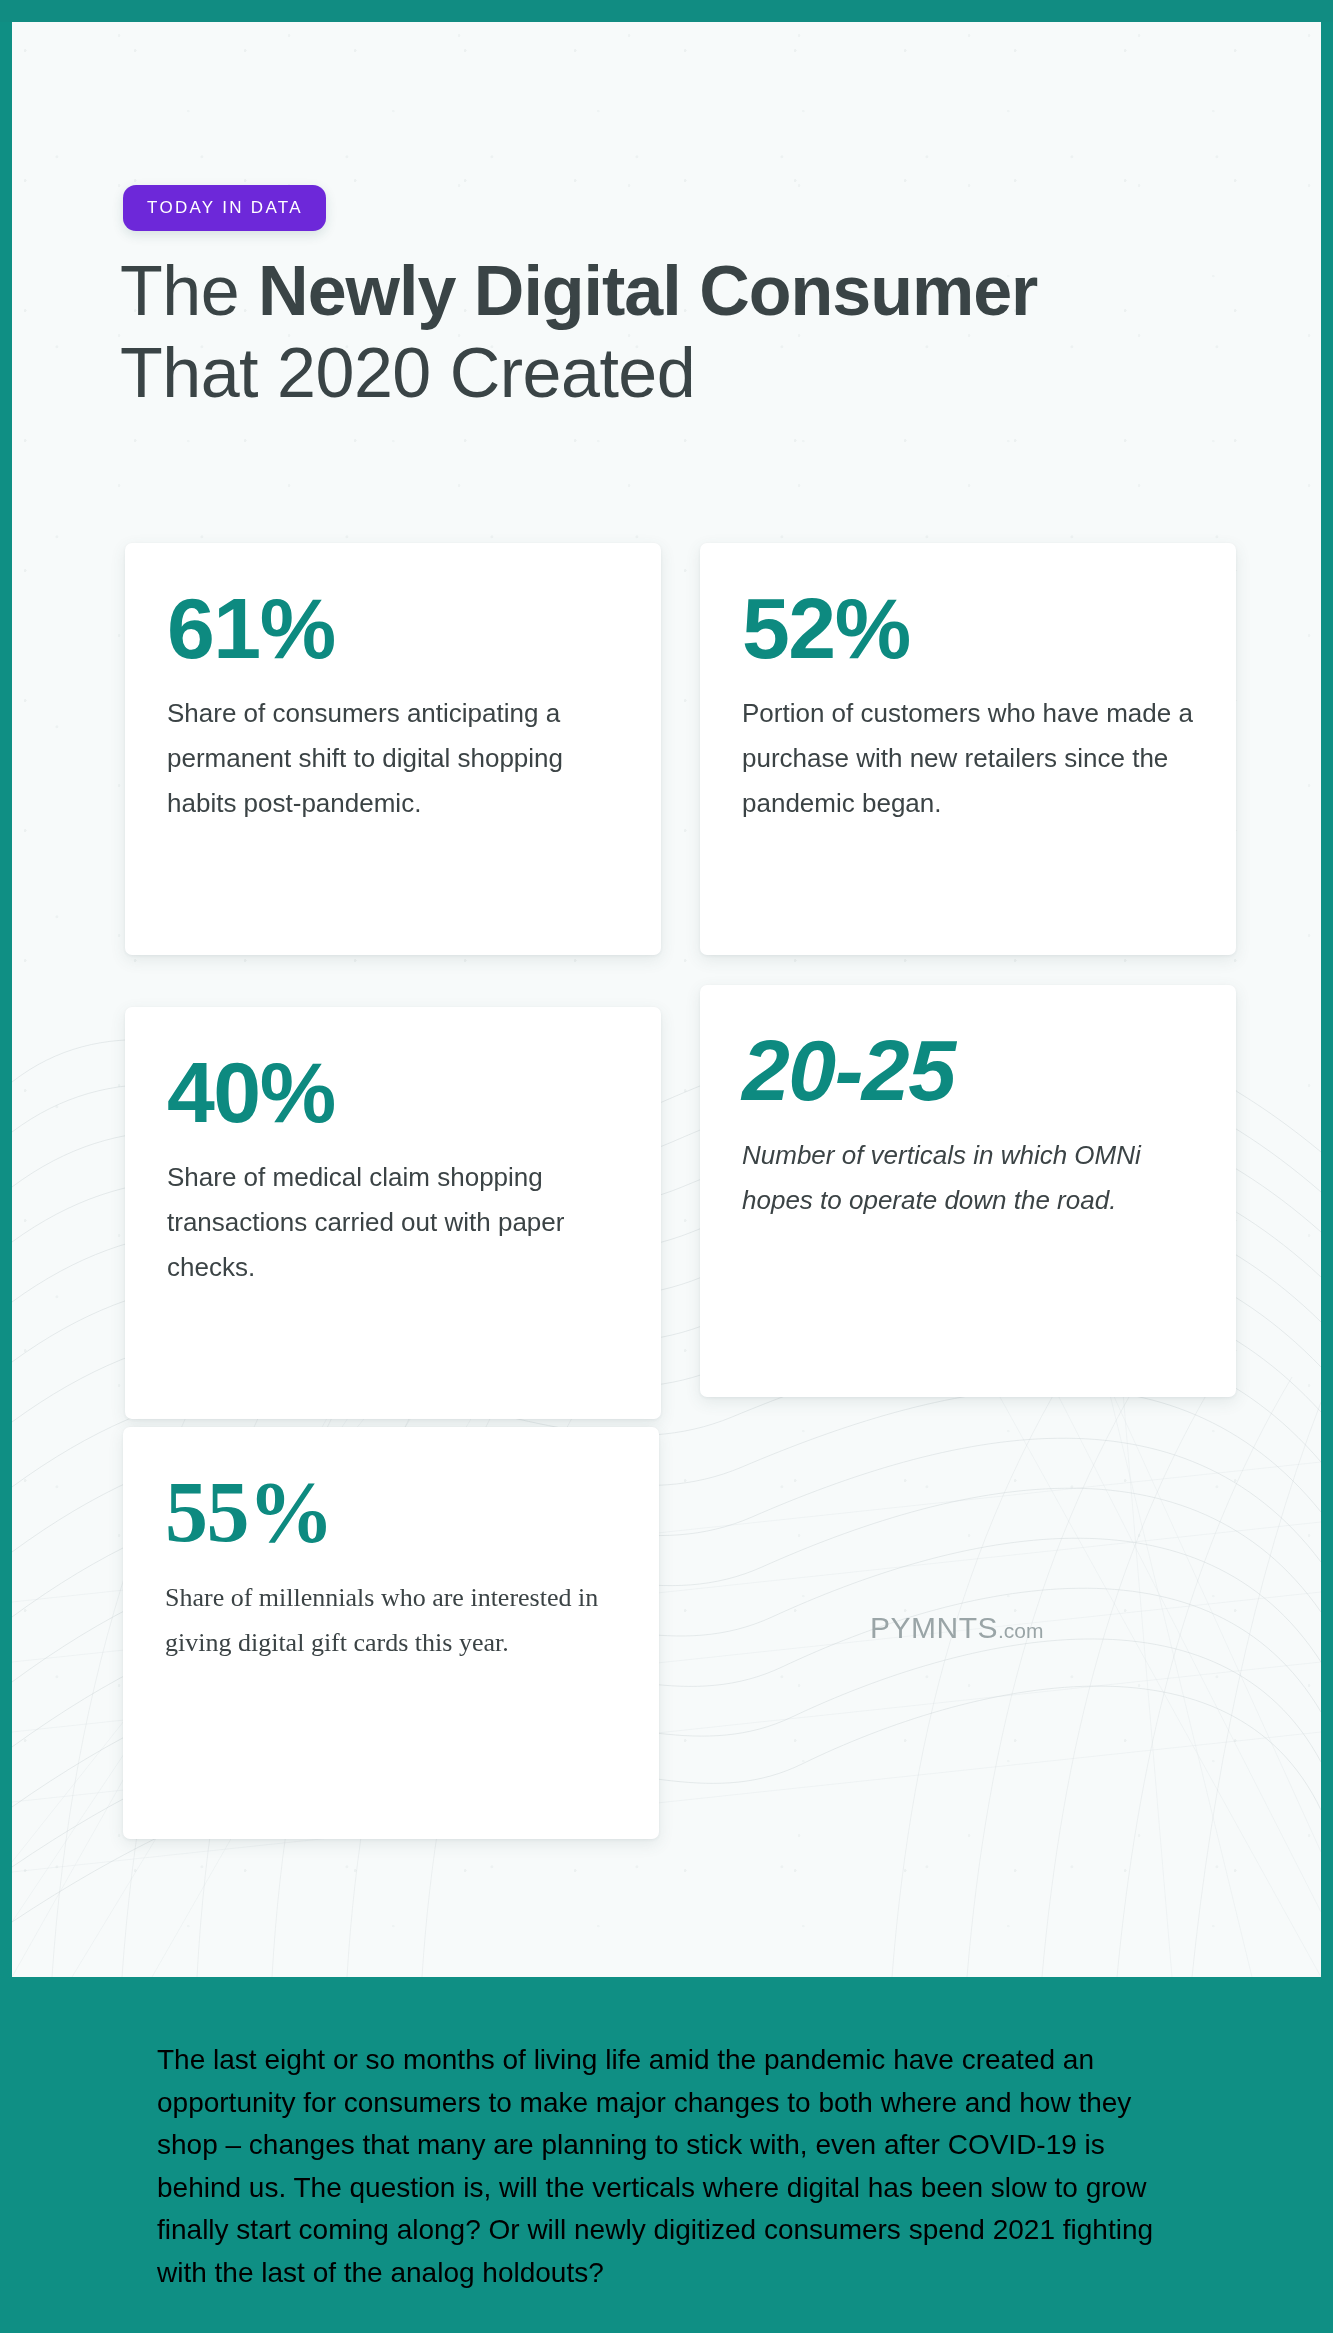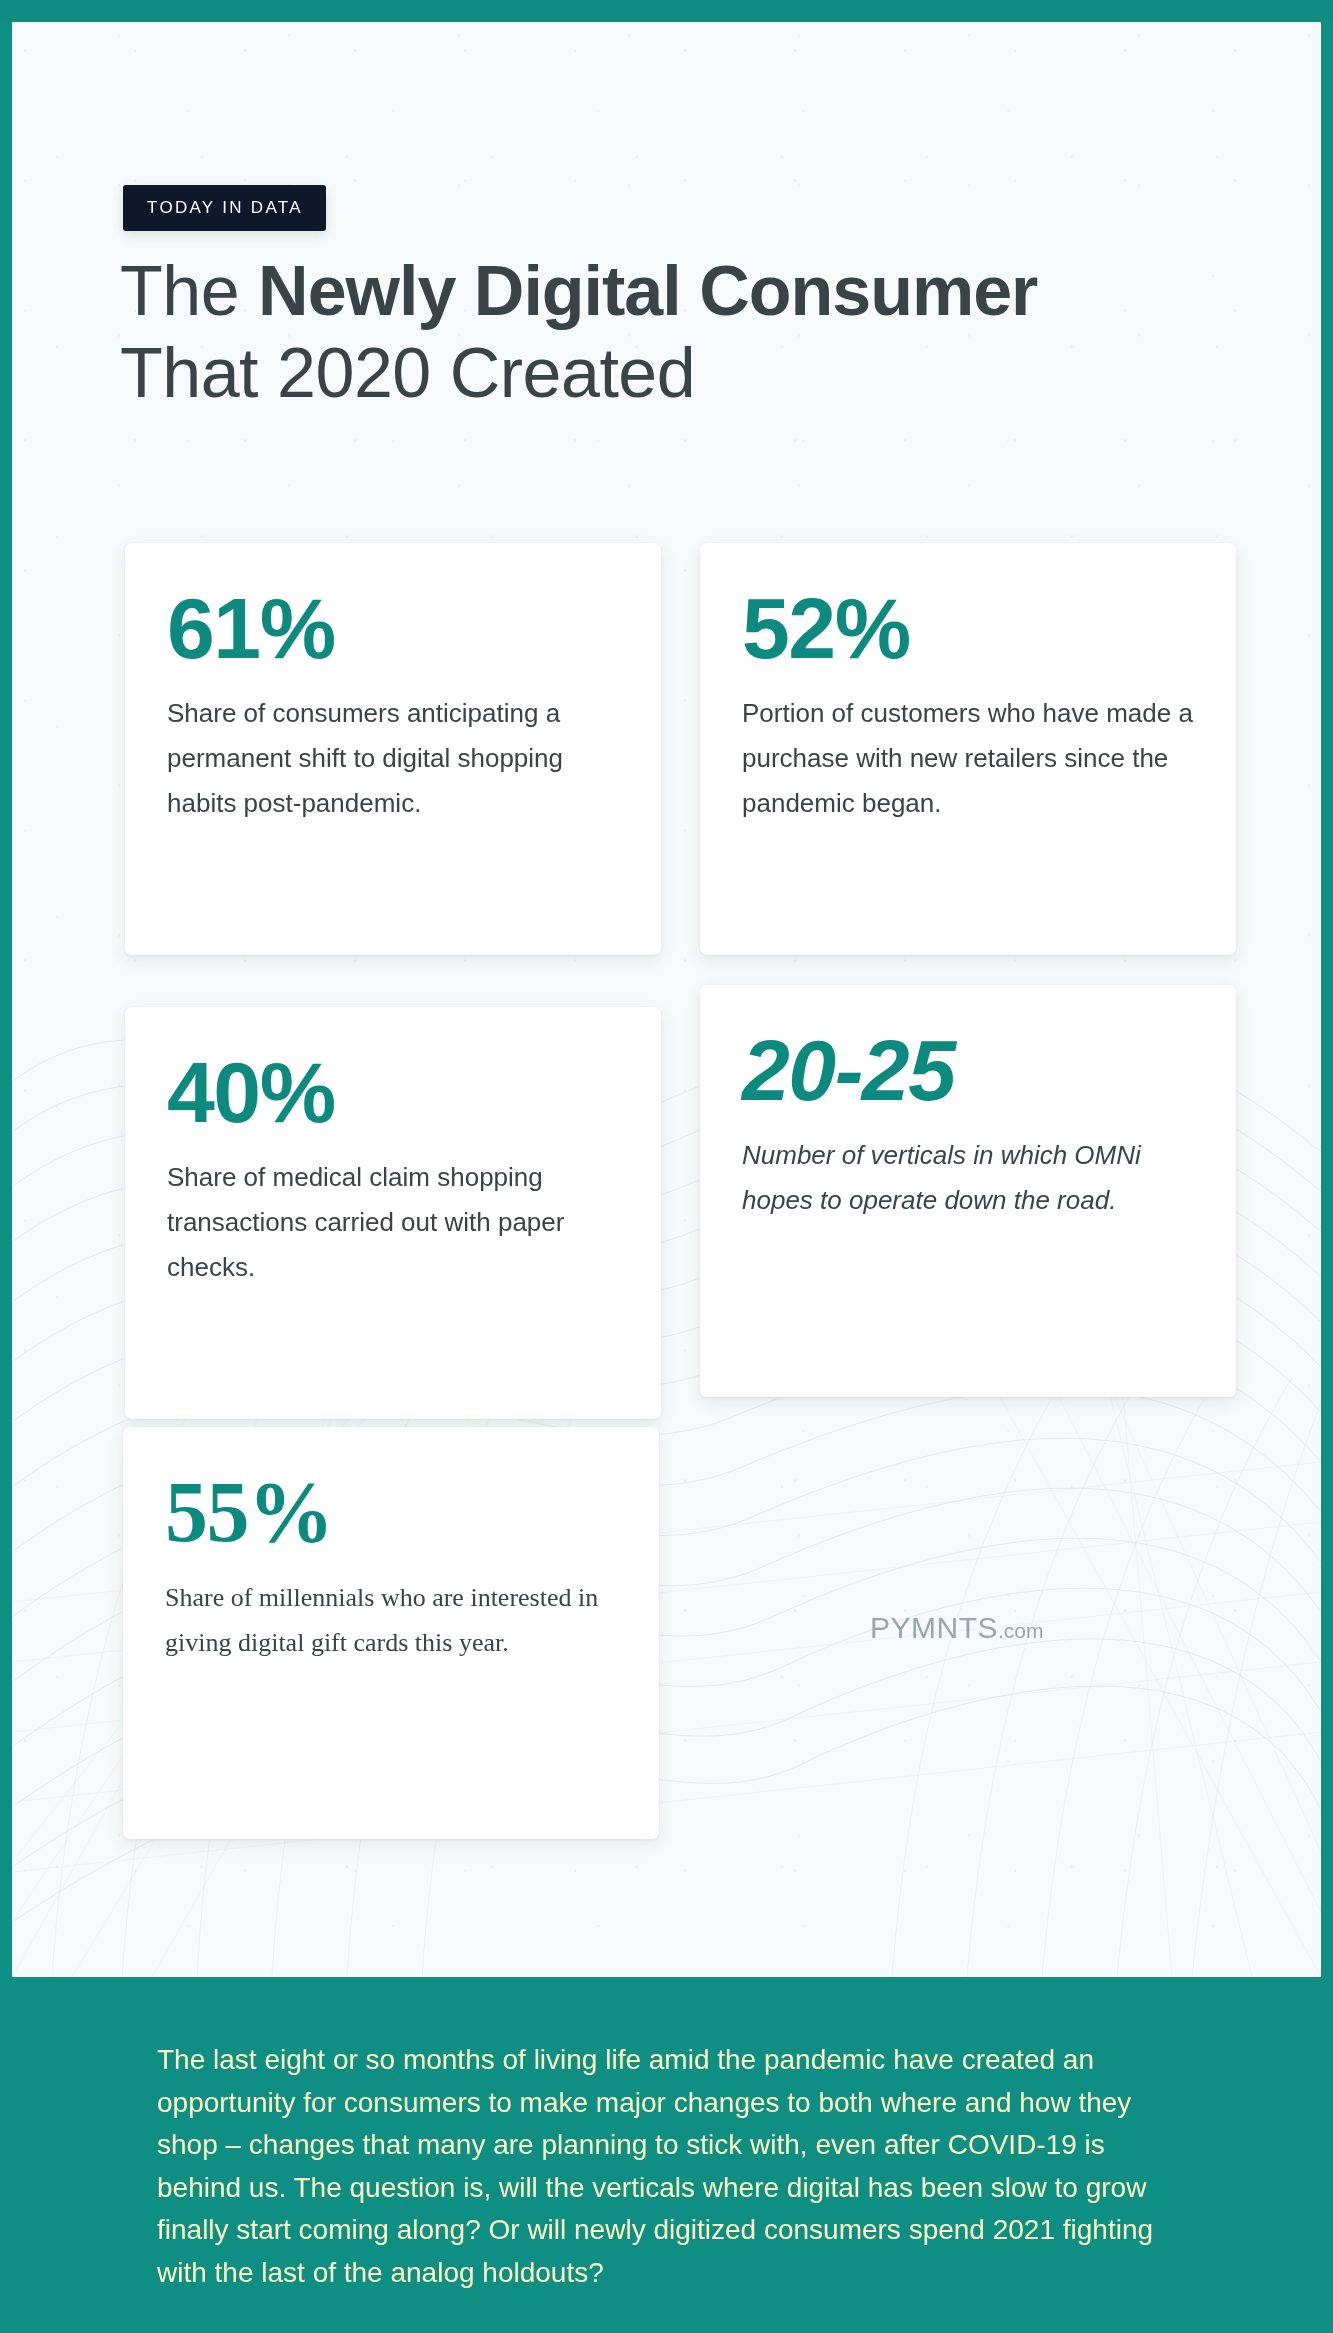--- a/index.html
+++ b/index.html
@@ -62,27 +62,27 @@
     height: 1075px;
     opacity: .62;
     pointer-events: none;
   }
 
   
   .badge {
     position: absolute;
     left: 111px;
     top: 163px;
-    background: #0f172a;
+    background: #6d28d9;
     color: #ffffff;
     font-size: 17px;
     letter-spacing: 2.3px;
     font-weight: 400;
     padding: 13px 23px 13px 24px;
-    border-radius: 3px;
+    border-radius: 13px;
     box-shadow: 0 4px 12px rgba(20,80,75,.14);
     white-space: nowrap;
   }
 
   .title {
     position: absolute;
     left: 108px;
     top: 228px;
     width: 1100px;
     color: #3a4446;
@@ -150,21 +150,21 @@
     width: 1309px;
     height: 356px;
     background: #0f8f84;
   }
   .footer p {
     position: absolute;
     left: 145px;
     top: 62px;
     width: 1030px;
     margin: 0;
-    color: #fef9c3;
+    color: #000000;
     font-size: 28px;
     line-height: 42.5px;
     font-weight: 400;
   }
 </style>
 </head>
 <body>
 
 <div class="page">
 

